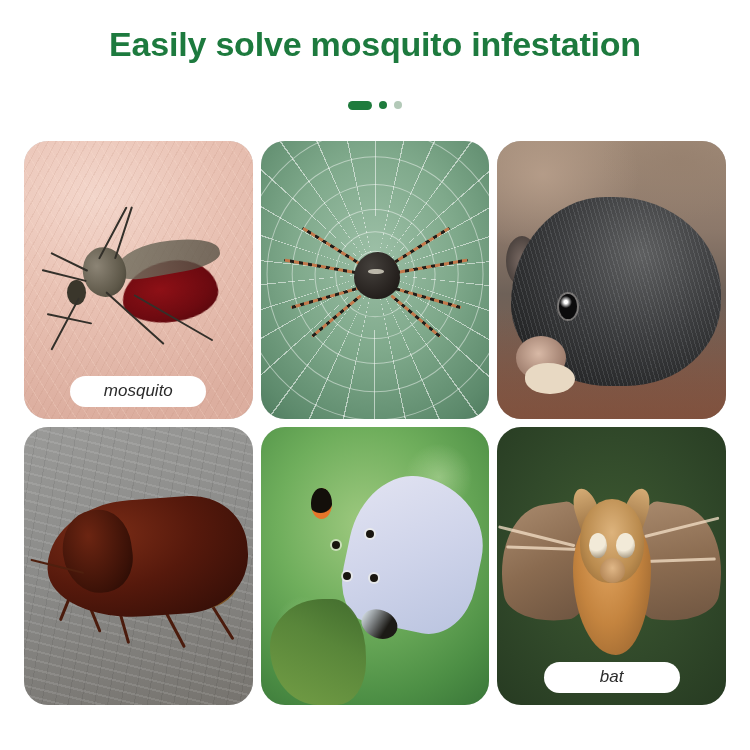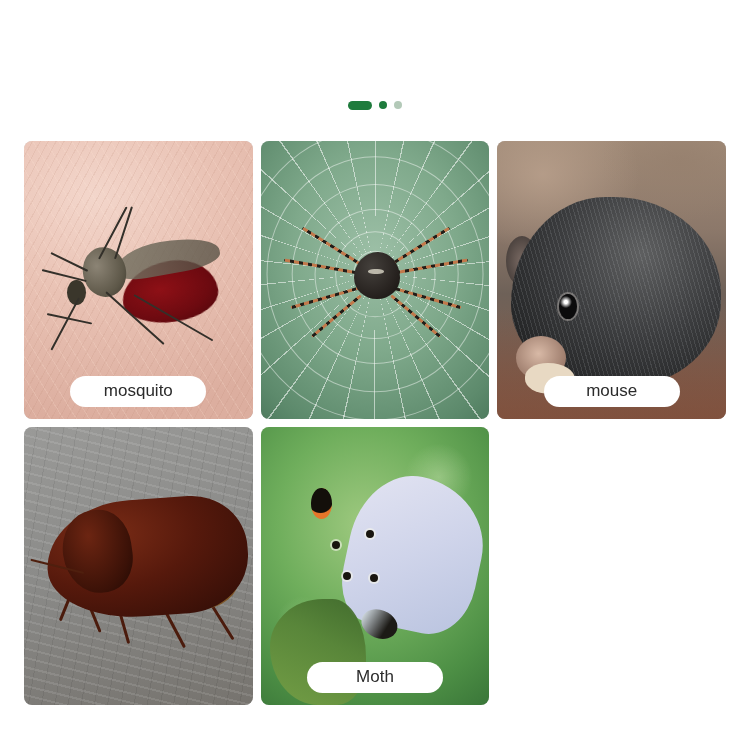--- a/index.html
+++ b/index.html
@@ -68,23 +68,24 @@
     top: 141px;
     width: 702px;
     height: 564px;
     display: grid;
     grid-template-columns: repeat(3, 1fr);
     grid-template-rows: repeat(2, 1fr);
     gap: 8px;
   }
   .tile {
     position: relative;
-    border-radius: 8px;
+    border-radius: 24px;
     overflow: hidden;
     background: #cfcfcf;
+    font-style: italic;
   }
   .tile .photo {
     position: absolute;
     inset: 0;
   }
   .tile .label {
     position: absolute;
     left: 50%;
     transform: translateX(-50%);
     bottom: 12px;
@@ -422,20 +423,21 @@
     width: 11%; height: 9%;
     background: radial-gradient(ellipse at 50% 40%, #e0b787, #a87a4a);
     border-radius: 50%;
   }
 </style>
 </head>
 <body>
 
 <div class="page">
 
+  <div class="headline">Easily solve mosquito infestation</div>
 
   <div class="pager">
     <span class="dot active"></span>
     <span class="dot"></span>
     <span class="dot muted"></span>
   </div>
 
   <div class="grid">
 
     <div class="tile">
@@ -485,21 +487,20 @@
       <div class="photo ph-mouse">
         <div class="bg-blur"></div>
         <div class="ear" style="left:4%;top:34%;width:14%;height:18%"></div>
         <div class="ear" style="left:36%;top:36%;width:16%;height:20%"></div>
         <div class="body"></div>
         <div class="fur"></div>
         <div class="eye"></div>
         <div class="snout"></div>
         <div class="food"></div>
       </div>
-      <div class="label">mouse</div>
     </div>
 
     <div class="tile">
       <div class="photo ph-roach">
         <div class="concrete"></div>
         <div class="rleg" style="left:26%;top:58%;width:20%;transform:rotate(68deg)"></div>
         <div class="rleg" style="left:40%;top:60%;width:22%;transform:rotate(74deg)"></div>
         <div class="rleg" style="left:58%;top:60%;width:26%;transform:rotate(62deg)"></div>
         <div class="rleg" style="left:78%;top:58%;width:26%;transform:rotate(58deg)"></div>
         <div class="rleg" style="left:22%;top:57%;width:16%;transform:rotate(112deg)"></div>
@@ -516,18 +517,37 @@
         <div class="hindwing"></div>
         <div class="forewing"></div>
         <div class="eyespot"></div>
         <div class="spot" style="left:46%;top:37%"></div>
         <div class="spot" style="left:31%;top:41%"></div>
         <div class="spot" style="left:36%;top:52%"></div>
         <div class="spot" style="left:48%;top:53%"></div>
         <div class="plant"></div>
         <div class="body-moth"></div>
       </div>
-      <div class="label">Moth</div>
     </div>
 
+    <div class="tile">
+      <div class="photo ph-bat">
+        <div class="wing left">
+          <div class="wingbone" style="left:4%;top:12%;width:86%;transform:rotate(22deg)"></div>
+          <div class="wingbone" style="left:10%;top:30%;width:82%;transform:rotate(10deg)"></div>
+        </div>
+        <div class="wing right">
+          <div class="wingbone" style="left:10%;top:30%;width:84%;transform:rotate(-22deg)"></div>
+          <div class="wingbone" style="left:6%;top:52%;width:86%;transform:rotate(-10deg)"></div>
+        </div>
+        <div class="ear l"></div>
+        <div class="ear r"></div>
+        <div class="body"></div>
+        <div class="head"></div>
+        <div class="beye l"></div>
+        <div class="beye r"></div>
+        <div class="muzzle"></div>
+      </div>
+      <div class="label">bat</div>
+    </div>
 
   </div>
 </div>
 
 </body></html>

